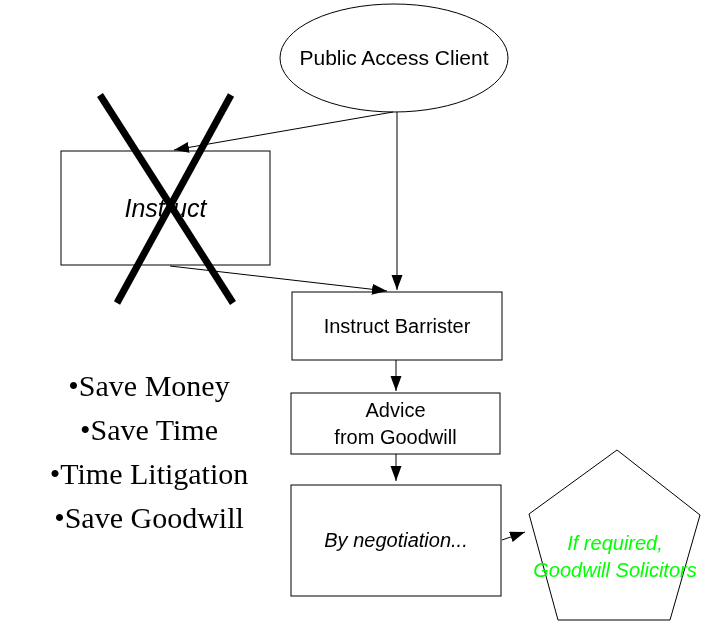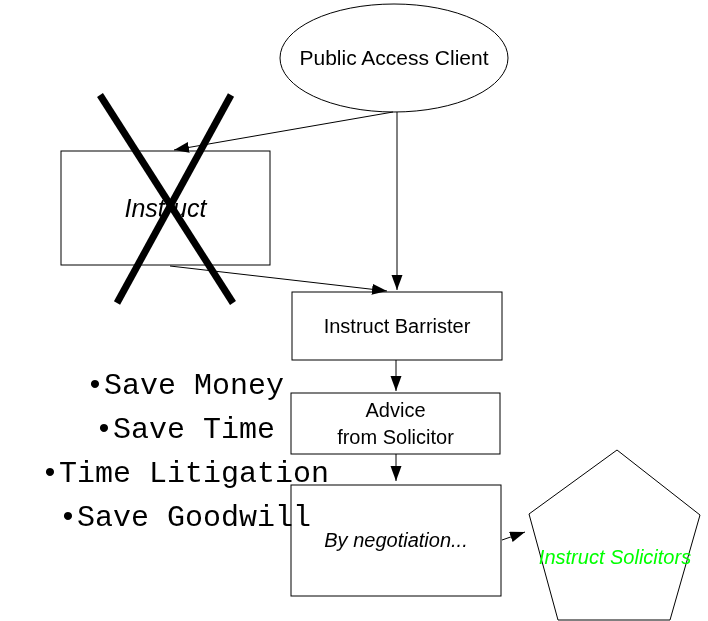--- a/index.html
+++ b/index.html
@@ -42,26 +42,25 @@
   .settle-label   { left: 291px; top: 485px; width: 210px; height: 111px; }
   .settle-label .italic-line { font-style: italic; }
   .pentagon-label {
     left: 515px; top: 530px; width: 200px; height: 54px;
     font-style: italic;
     color: #00ff00;
   }
   .benefits {
     position: absolute;
     left: 0px; top: 364px; width: 298px;
-    font-family: Liberation Mono, monospace;
+    font-family: Liberation Serif, serif;
     font-size: 30px;
     line-height: 44px;
     text-align: center;
     white-space: nowrap;
-    padding-left: 36px;
   }
   .benefits .benefit-line { height: 44px; }
 </style>
 </head>
 <body>
 
 <div class="stage">
 
   <svg class="canvas" viewBox="0 0 708 621" aria-hidden="true">
     <defs>
@@ -94,29 +93,30 @@
   </svg>
 
   <div class="label ellipse-label">Public Access Client</div>
 
   <div class="label solicitor-label">Instruct</div>
 
   <div class="label instruct-label">Instruct Barrister</div>
 
   <div class="label advice-label">
     <div>Advice</div>
-    <div>from Solicitor</div>
+    <div>from Goodwill</div>
   </div>
 
   <div class="label settle-label">
     <div class="italic-line">By negotiation...</div>
   </div>
 
   <div class="label pentagon-label">
-    <div>Instruct Solicitors</div>
+    <div>If required,</div>
+    <div>Goodwill Solicitors</div>
   </div>
 
   <div class="benefits">
     <div class="benefit-line"><span>•</span><span>Save Money</span></div>
     <div class="benefit-line"><span>•</span><span>Save Time</span></div>
     <div class="benefit-line"><span>•</span><span>Time Litigation</span></div>
     <div class="benefit-line"><span>•</span><span>Save Goodwill</span></div>
   </div>
 
 </div>

